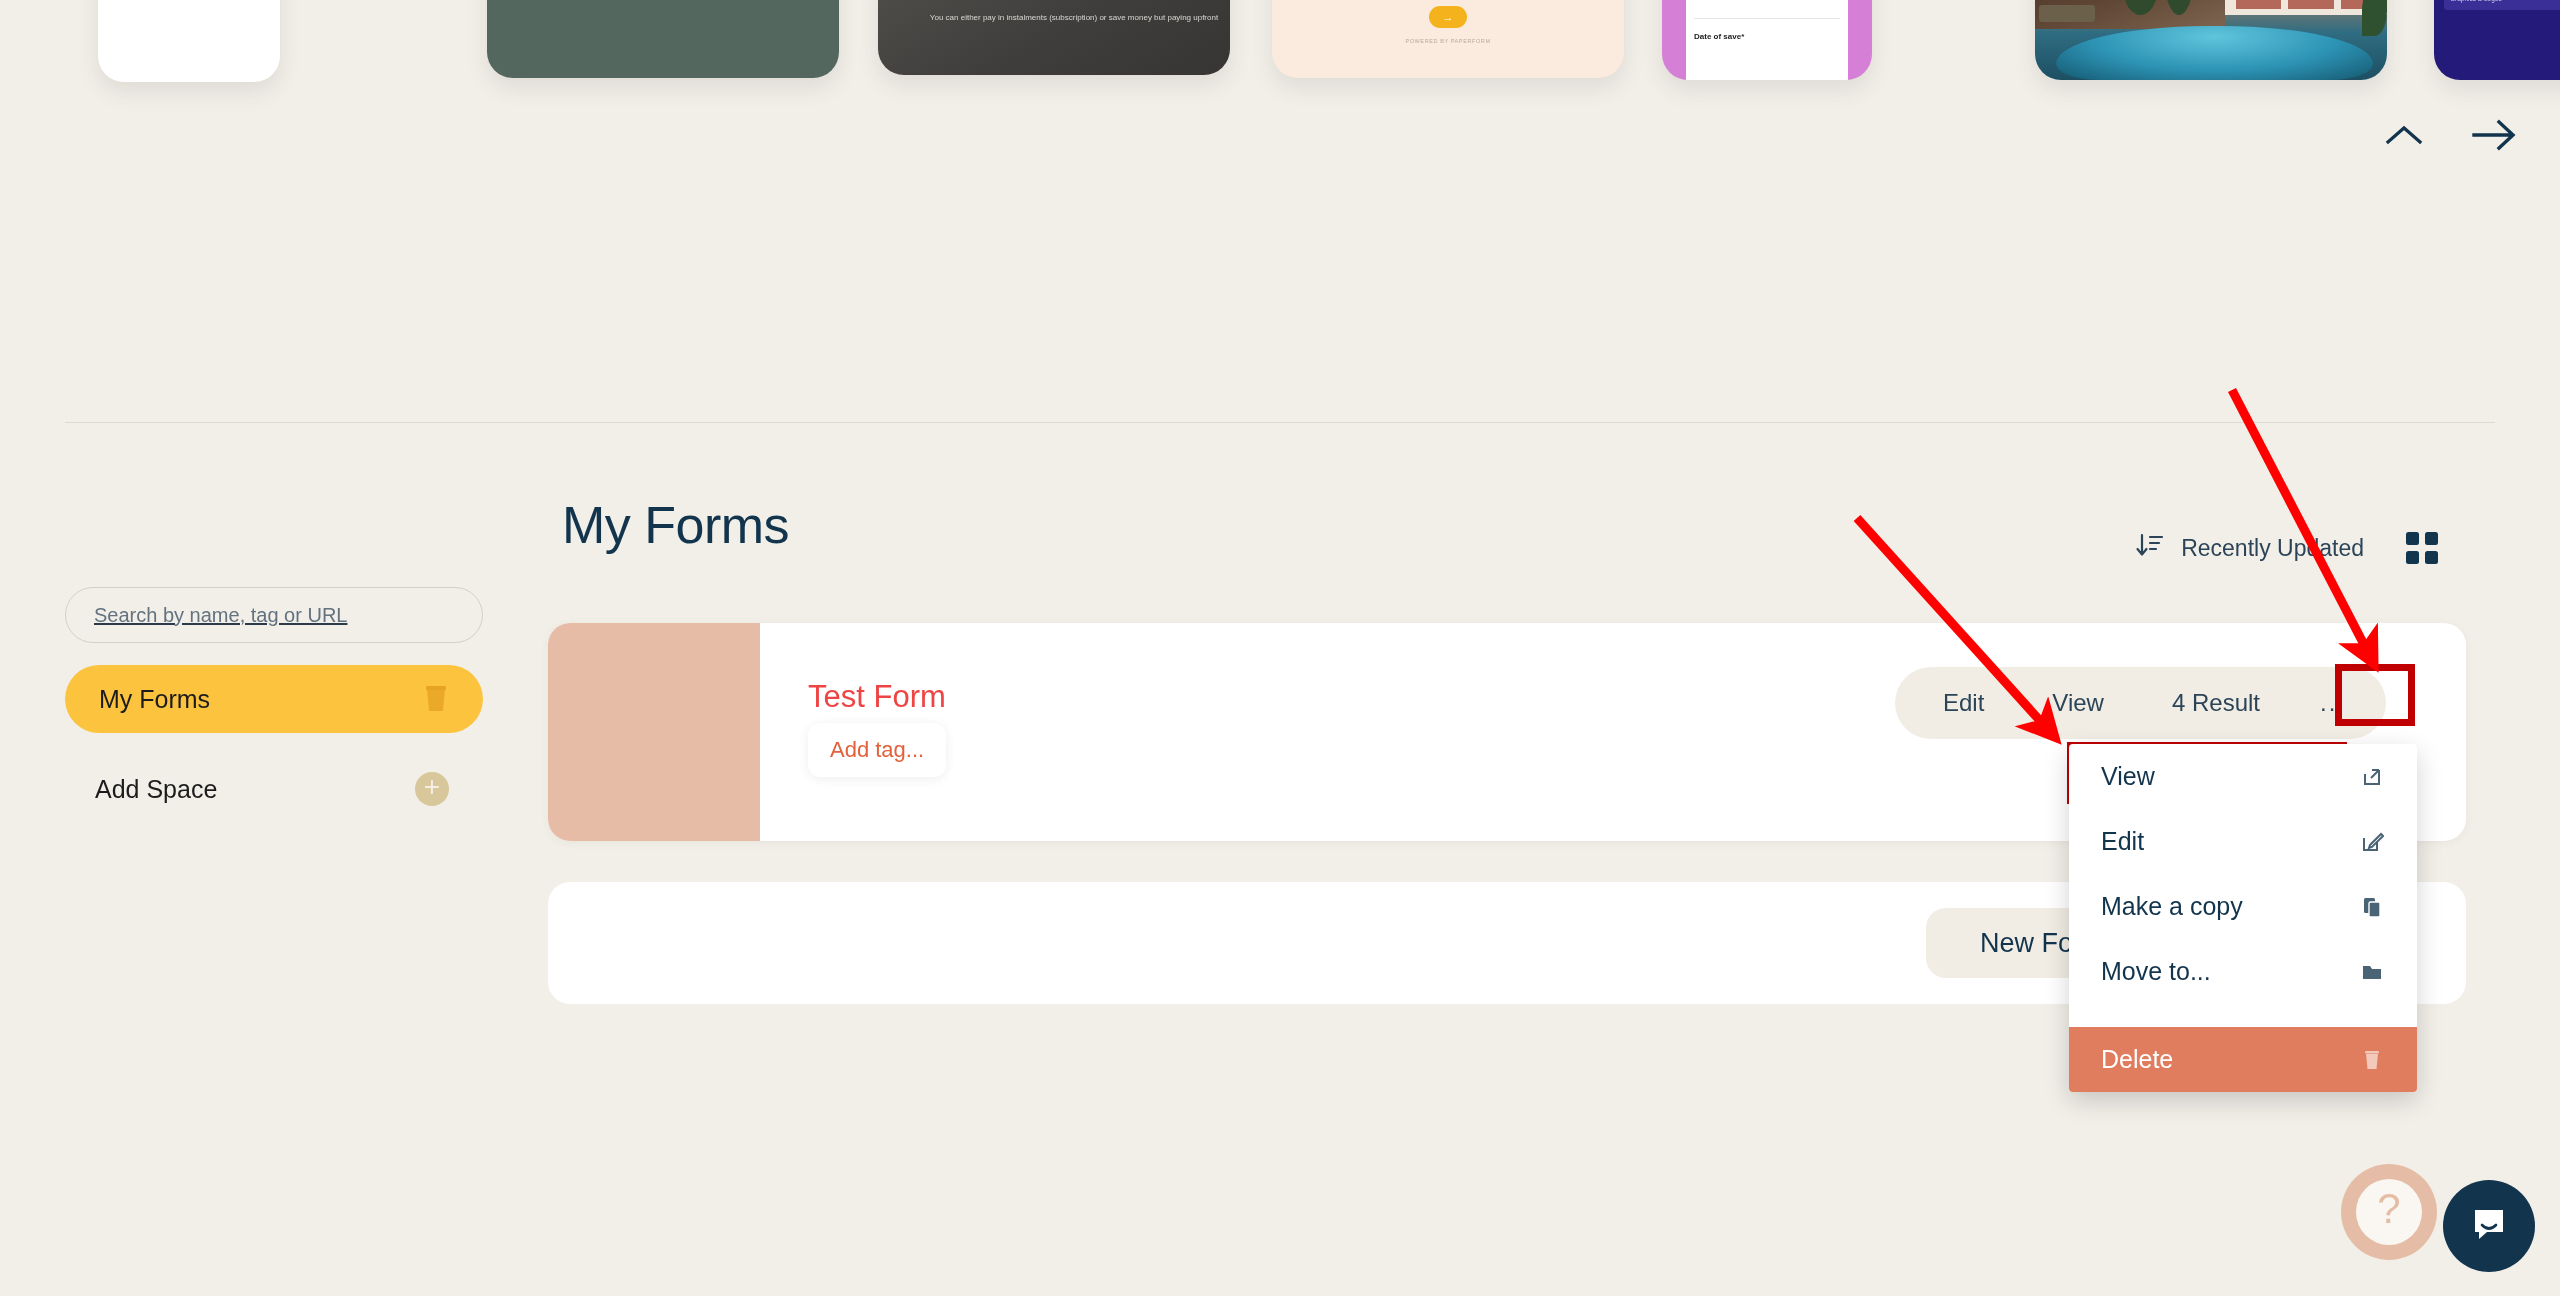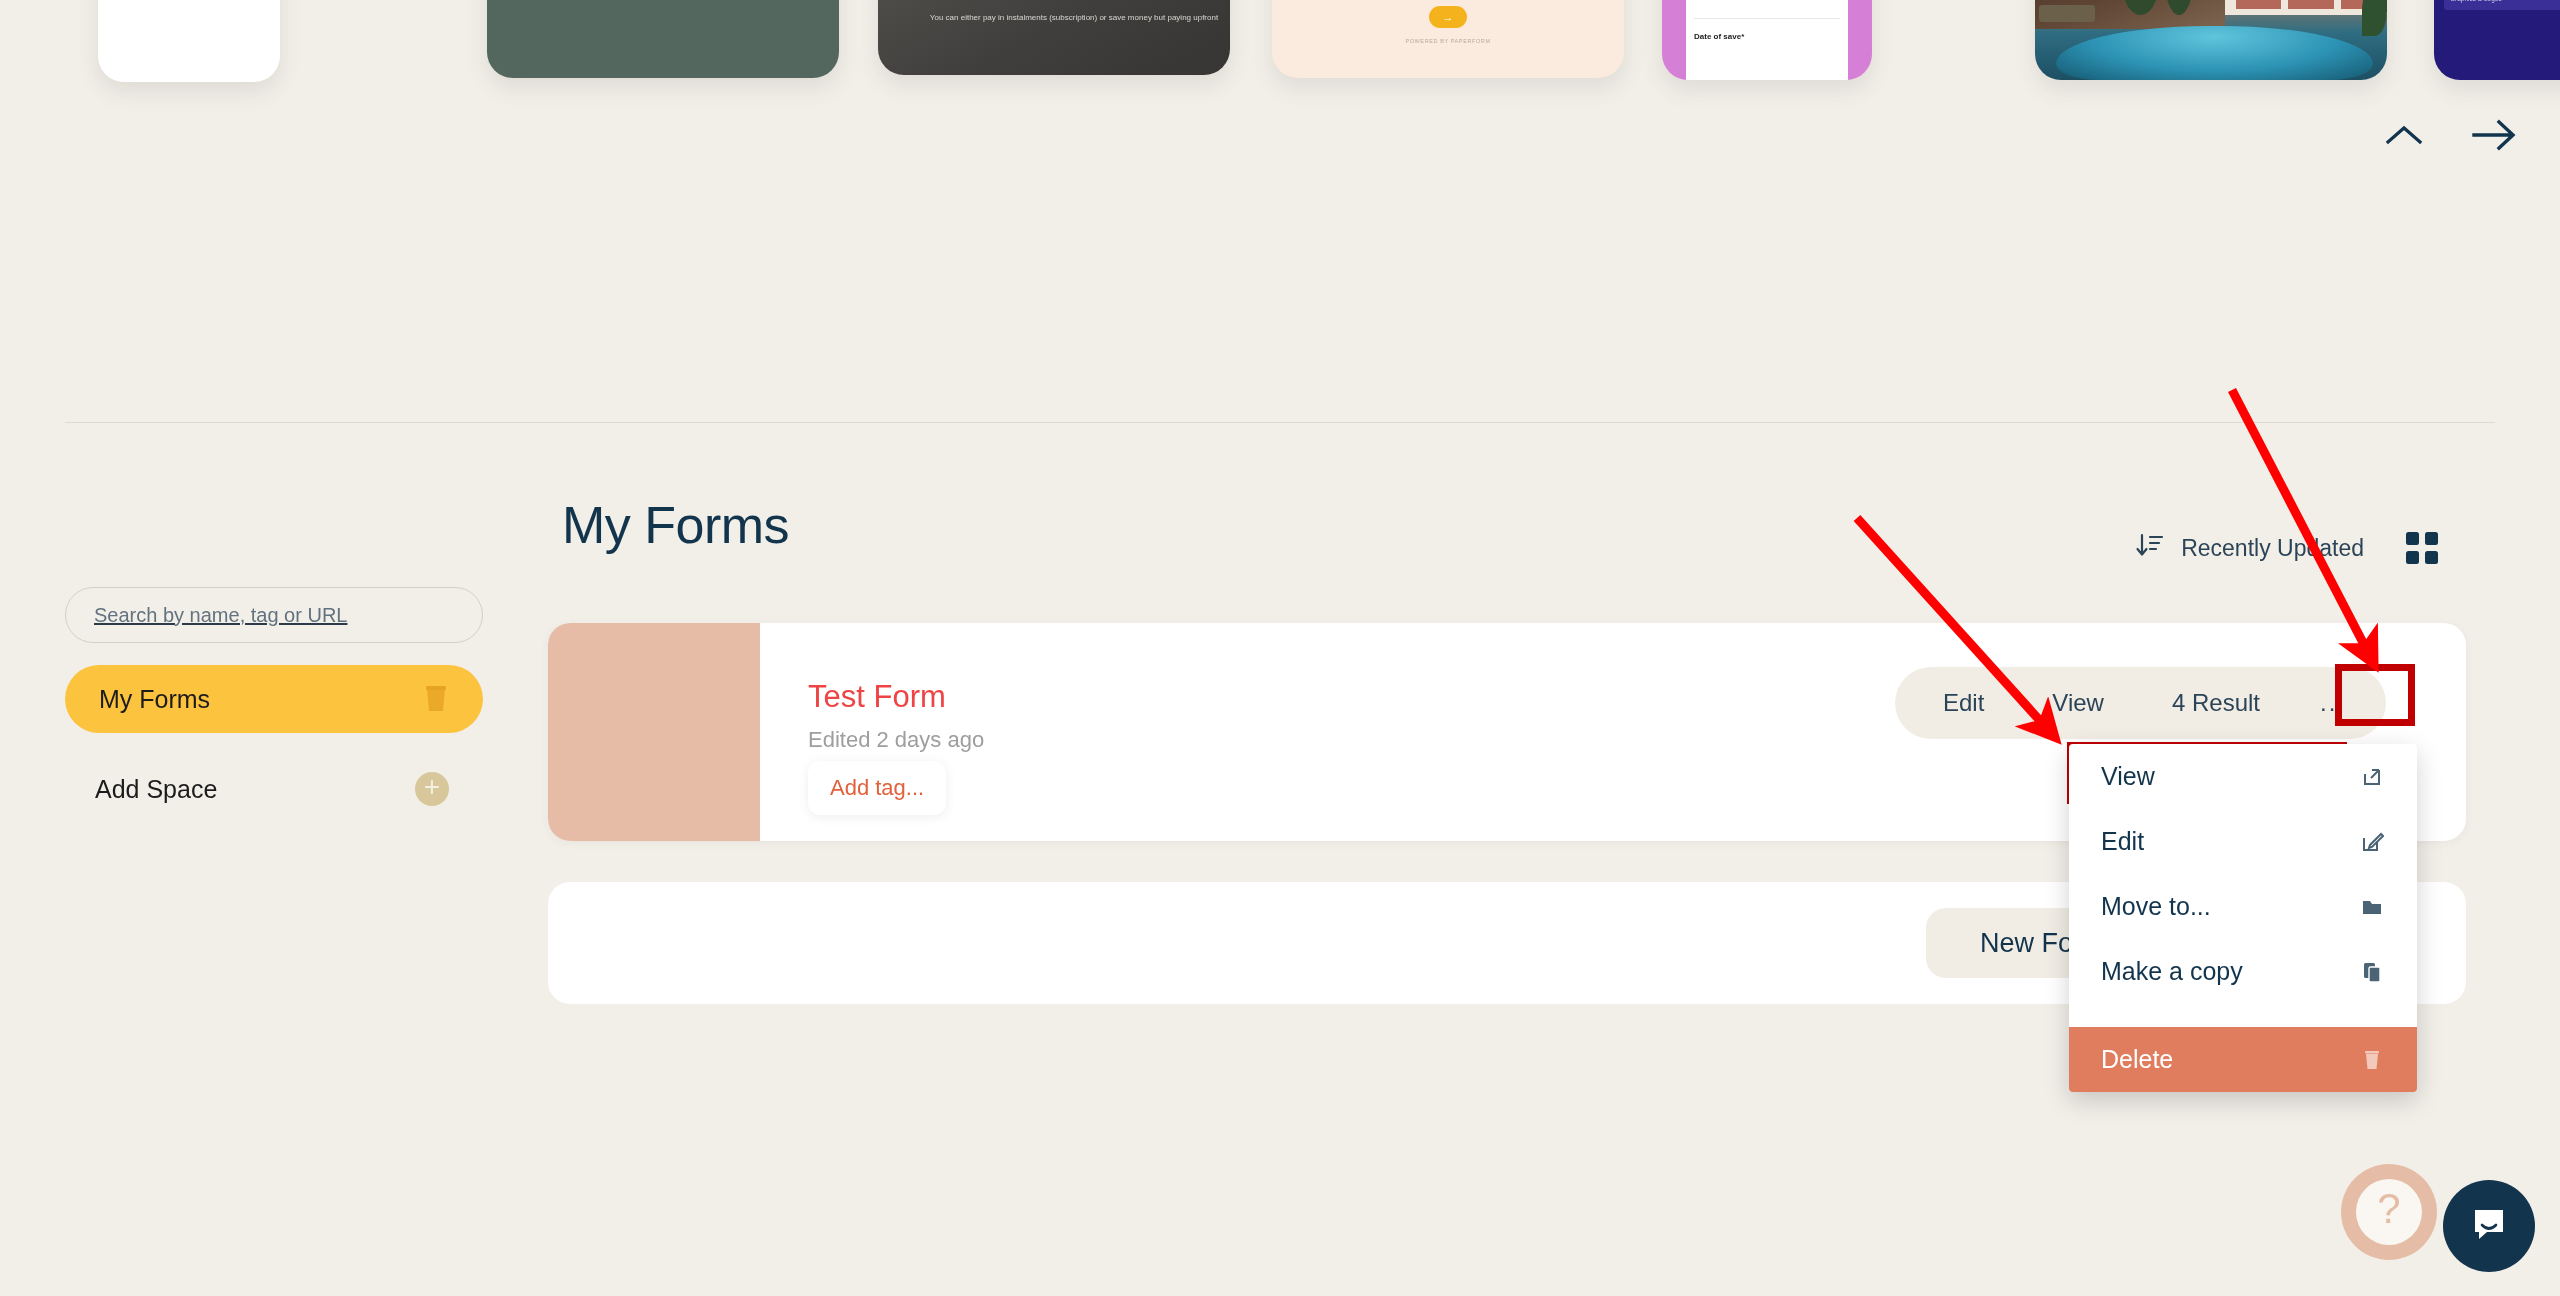--- a/index.html
+++ b/index.html
@@ -302,21 +302,20 @@
       <i></i>
       <i></i>
       <i></i>
   </div>
 </div>
 
 <div id="form-row">
   <div id="form-thumb"></div>
   <div id="form-meta">
     <div id="form-name">Test Form</div>
-    <div id="form-edited">Edited 2 days ago</div>
     <div id="add-tag">Add tag...</div>
   </div>
   <div id="form-actions">
     <span class="action-btn">Edit</span>
     <span class="action-btn">View</span>
     <span class="action-btn">4 Result</span>
     <span id="more-btn">...</span>
   </div>
 </div>
 
@@ -337,34 +336,34 @@
     <span class="dd-icon">
       <svg width="24" height="24" viewBox="0 0 24 24">
           <path d="M4 8 V20 H17 V12" fill="none" stroke="currentColor" stroke-width="2"></path>
           <path d="M10 15 L21 4 L23 6 L12 17 L9 18 Z" fill="none" stroke="currentColor" stroke-width="2"></path>
         </svg>
     </span>
   </div>
 
 
   <div class="dd-item">
-    <span>Move to...</span>
-    <span class="dd-icon">
-      <svg width="24" height="24" viewBox="0 0 24 24">
-          <path d="M3 6 H10 L12 9 H21 V19 H3 Z" fill="currentColor"></path>
-        </svg>
-    </span>
-  </div>
-
-  <div class="dd-item">
     <span>Make a copy</span>
     <span class="dd-icon">
       <svg width="24" height="24" viewBox="0 0 24 24">
           <rect x="4" y="3" width="11" height="15" rx="1.5" fill="currentColor"></rect>
           <rect x="9" y="7" width="11" height="15" rx="1.5" fill="currentColor" stroke="#fff" stroke-width="1.4"></rect>
+        </svg>
+    </span>
+  </div>
+
+  <div class="dd-item">
+    <span>Move to...</span>
+    <span class="dd-icon">
+      <svg width="24" height="24" viewBox="0 0 24 24">
+          <path d="M3 6 H10 L12 9 H21 V19 H3 Z" fill="currentColor"></path>
         </svg>
     </span>
   </div>
 
   <div class="dd-item danger">
     <span>Delete</span>
     <span class="dd-icon">
       <svg width="24" height="24" viewBox="0 0 24 24">
           <path d="M6 6 H18 L16.5 21 H7.5 Z" fill="currentColor"></path>
           <rect x="5" y="3" width="14" height="2.6" rx="1" fill="currentColor"></rect>

